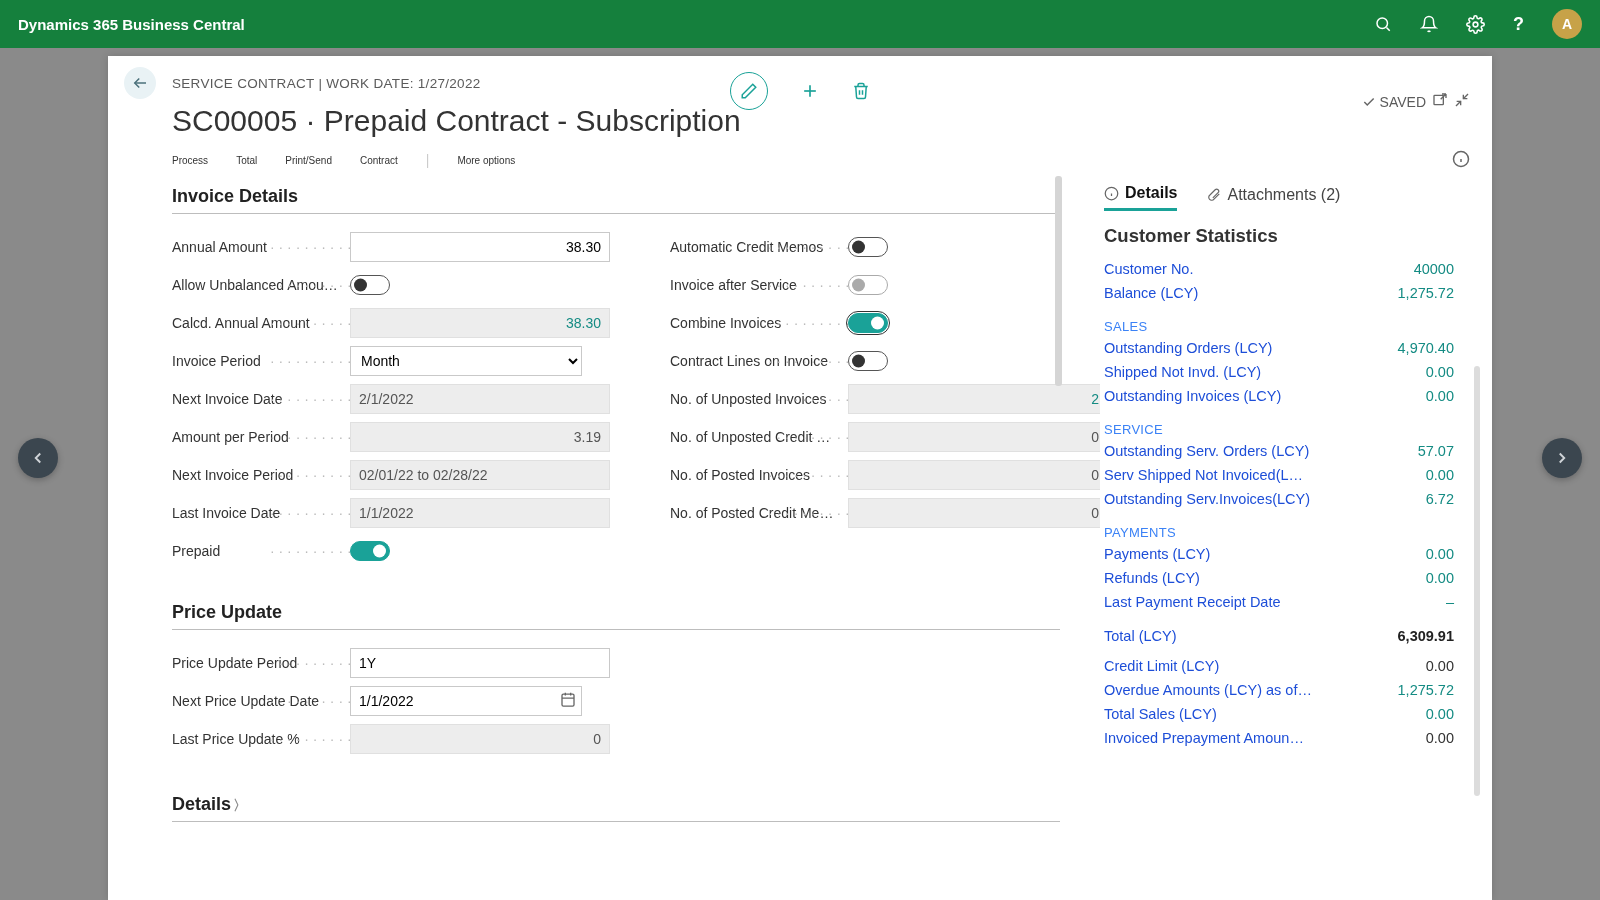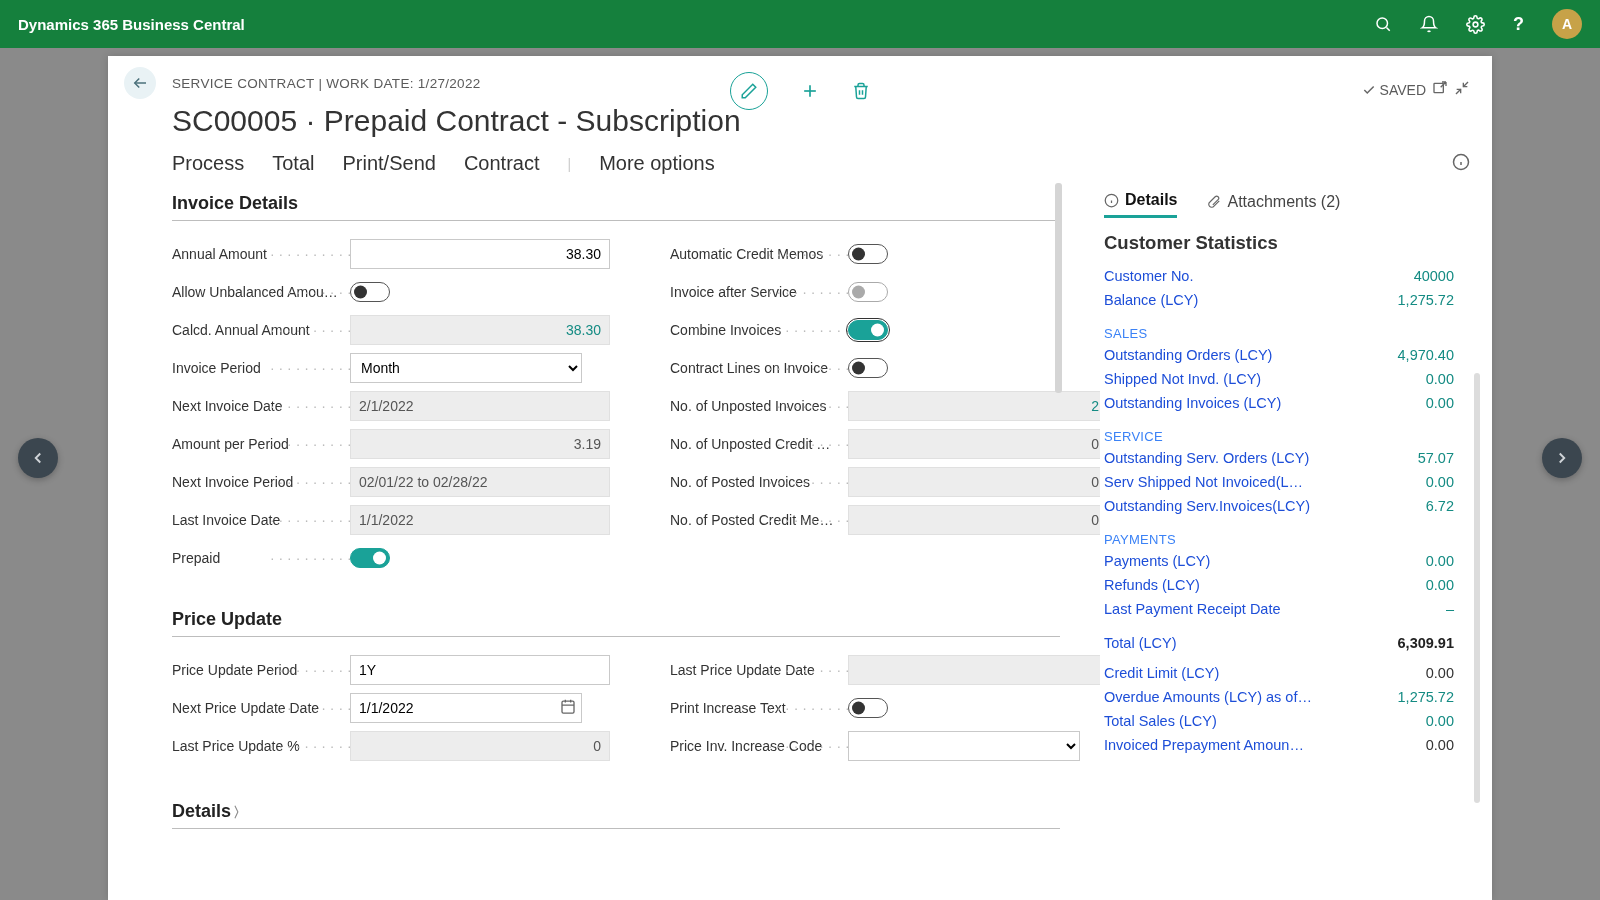--- a/index.html
+++ b/index.html
@@ -77,37 +77,37 @@
     top: 16px;
     display: flex; gap: 32px; align-items:center;
   }
   .circle-btn {
     width: 38px; height: 38px; border-radius: 50%;
     border: 1.5px solid #1aa298; display:flex; align-items:center; justify-content:center;
     color: #1aa298; cursor:pointer;
   }
   .plain-icon { color:#1aa298; cursor:pointer; display:flex; }
   .right-status {
-    position: absolute; right: 22px; top: 24px;
+    position: absolute; right: 22px; top: 36px;
     display:flex; align-items:center; gap: 6px;
     color: #5b5b5b; font-size: 14px;
   }
   .right-status .check { display:flex; align-items:center; gap:4px; }
 
   .page-title {
     padding: 4px 56px 8px 64px;
     font-size: 30px; font-weight: 350; color: #333;
   }
   .action-tabs {
     padding: 6px 56px 8px 64px;
     display:flex; align-items:center; gap: 28px;
     border-bottom: 0;
     position: relative;
   }
-  .action-tabs .tab { cursor:pointer; color:#333; font-size:20px; }
+  .action-tabs .tab { cursor:pointer; color:#333; font-size:10px; }
   .action-tabs .divider { color:#ccc; }
   .action-tabs .info-circle { position:absolute; right:22px; color:#666; cursor:pointer; }
 
   .body {
     display: grid;
     grid-template-columns: 1fr 370px 14px;
     padding: 0 8px 0 64px;
     height: 700px;
   }
 
@@ -426,36 +426,20 @@
                       <line x1="3" y1="10" x2="21" y2="10"></line>
                     </svg>
                 </span>
               </div>
             </div>
             <div class="field-row">
               <div class="field-label">Last Price Update %</div>
               <input class="field-input right ro" readonly="" value="0" style="">
             </div>
           </div>
-          <div>
-            <div class="field-row">
-              <div class="field-label">Last Price Update Date</div>
-              <input class="field-input ro" readonly="" value="" style="">
-            </div>
-            <div class="field-row">
-              <div class="field-label">Print Increase Text</div>
-              <div class="toggle">
-                  <div class="knob"></div>
-                </div>
-            </div>
-            <div class="field-row">
-              <div class="field-label">Price Inv. Increase Code</div>
-              <select class="field-select"><option></option></select>
-            </div>
-          </div>
         </div>
 
         <div style="height:26px"></div>
         <div class="section-title">
           <span>Details</span><span class="chev">〉</span>
         </div>
 
       </div>
 
       <div class="factbox">

